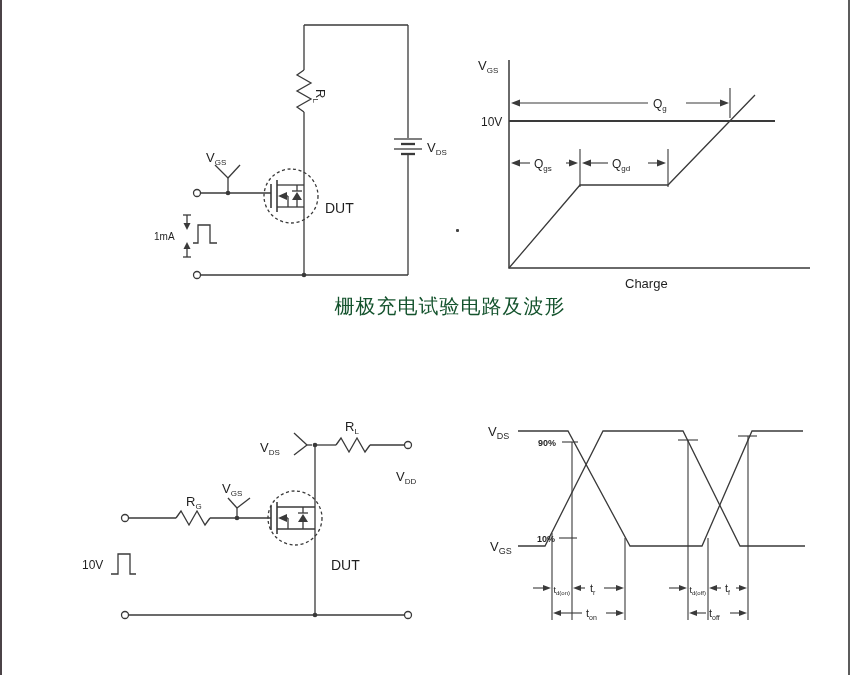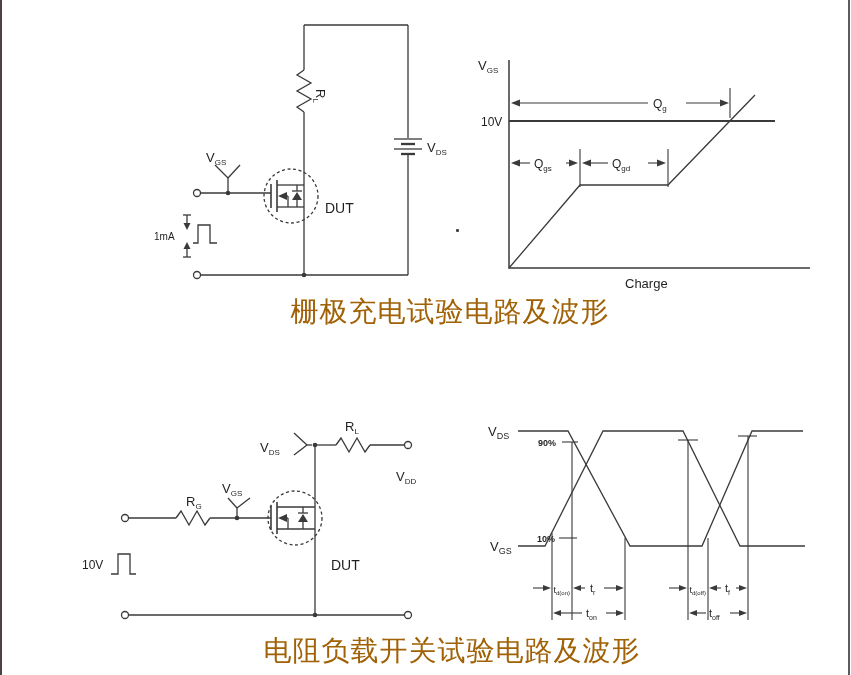--- a/index.html
+++ b/index.html
@@ -14,22 +14,22 @@
   svg text{font-family:"Liberation Sans",sans-serif;fill:#1f1f1f;}
   .ln{stroke:#3a3a3a;stroke-width:1.3;fill:none;}
   .lnthin{stroke:#3a3a3a;stroke-width:1.1;fill:none;}
   .lnbold{stroke:#3a3a3a;stroke-width:2;fill:none;}
   .plate{stroke:#3a3a3a;stroke-width:2.3;fill:none;}
   .fillarr{fill:#3a3a3a;stroke:none;}
   .dot{fill:#3a3a3a;stroke:none;}
   .term{fill:#ffffff;stroke:#3a3a3a;stroke-width:1.3;}
   .dash{stroke:#3a3a3a;stroke-width:1.3;fill:none;stroke-dasharray:3 2.6;}
   .caption{
-    position:absolute;text-align:center;font-size:28px;letter-spacing:1px;
-    font-family:"Liberation Serif","DejaVu Serif",serif;color:#a16207;
+    position:absolute;text-align:center;font-size:20px;letter-spacing:1px;
+    font-family:"Liberation Serif","DejaVu Serif",serif;color:#14532d;
   }
   .stray-dot{position:absolute;width:3px;height:3px;background:#444;border-radius:1px;}
   .t13{font-size:13px;}
   .t14{font-size:14px;}
   .t12{font-size:12px;}
   .t10{font-size:10px;}
   .sub8{font-size:8px;}
   .sub9{font-size:9px;}
   .pct{font-size:9px;font-weight:bold;}
 </style>
@@ -235,14 +235,13 @@
     <text class="pct" x="58" y="31">90%</text>
     <text class="pct" x="57" y="127">10%</text>
     <text x="73.5" y="178" style="font-size:9px"><tspan>t</tspan><tspan dy="2" style="font-size:6px">d(on)</tspan></text>
     <text x="110" y="177" style="font-size:11px"><tspan>t</tspan><tspan dy="3" style="font-size:7px">r</tspan></text>
     <text x="106" y="202" style="font-size:11px"><tspan>t</tspan><tspan dy="3" style="font-size:7px">on</tspan></text>
     <text x="209.5" y="178" style="font-size:9px"><tspan>t</tspan><tspan dy="2" style="font-size:6px">d(off)</tspan></text>
     <text x="245" y="177" style="font-size:11px"><tspan>t</tspan><tspan dy="3" style="font-size:7px">f</tspan></text>
     <text x="229" y="202" style="font-size:11px"><tspan>t</tspan><tspan dy="3" style="font-size:7px">off</tspan></text>
   </svg>
 
-  <div class="caption" style="left:152px;top:632px;width:600px;">电阻负载开关试验电路及波形</div>
 </div>
 
 </body></html>

